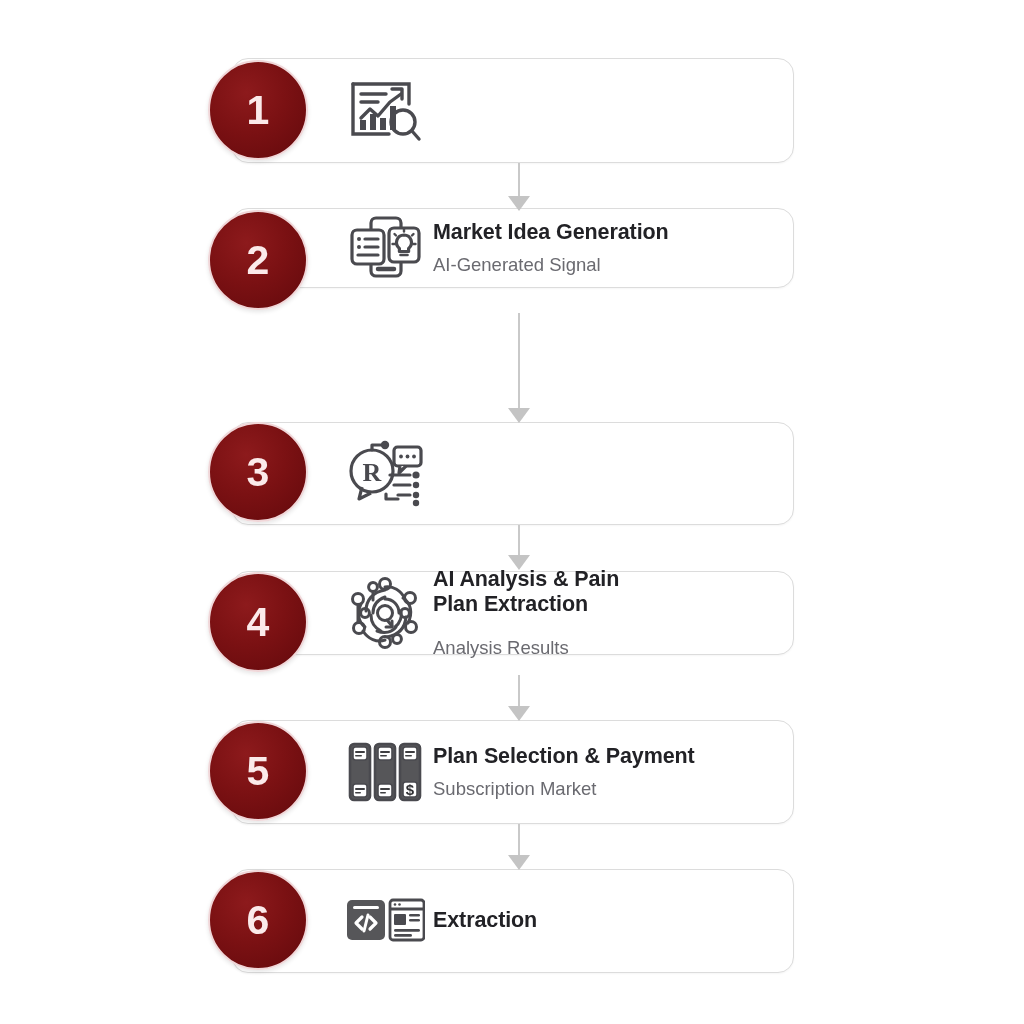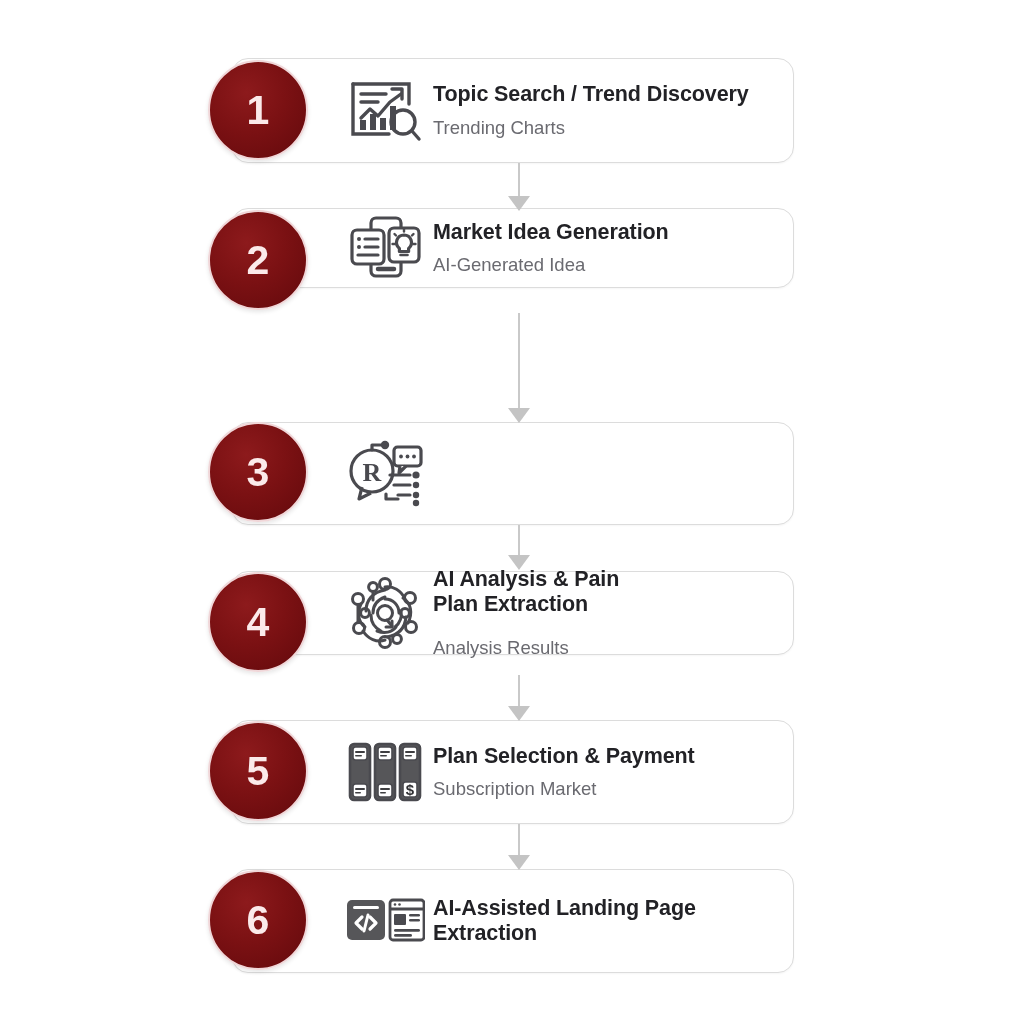--- a/index.html
+++ b/index.html
@@ -128,24 +128,20 @@
           <line x1="13" y1="24" x2="30" y2="24" stroke-linecap="round"></line>
           <path d="M13 40l9-9 8 7 12-14 11-8" stroke-linecap="round" stroke-linejoin="round"></path>
           <path d="M44 11h10v10" stroke-linecap="round" stroke-linejoin="round"></path>
           <rect x="12" y="42" width="6" height="10" fill="#4a4a4f" stroke="none"></rect>
           <rect x="22" y="36" width="6" height="16" fill="#4a4a4f" stroke="none"></rect>
           <rect x="32" y="40" width="6" height="12" fill="#4a4a4f" stroke="none"></rect>
           <rect x="42" y="28" width="6" height="24" fill="#4a4a4f" stroke="none"></rect>
           <circle cx="55" cy="44" r="12"></circle>
           <line x1="64" y1="53" x2="71" y2="61" stroke-linecap="round"></line>
         </svg>
-      </div>
-      <div class="text-wrap">
-        <div class="title">Topic Search / Trend Discovery</div>
-        <div class="subtitle">Trending Charts</div>
       </div>
     </div>
     <div class="badge" style="top:2px;">
       <span>1</span>
     </div>
   </div>
   <div class="connector" style="top:163px; height:45px;"></div>
   <div class="arrowhead" style="top:196px;"></div>
 
   <div class="step" style="top:208px;">
@@ -165,21 +161,21 @@
           <line x1="53.5" y1="41" x2="60.5" y2="41" stroke-linecap="round" stroke-width="2.6"></line>
           <line x1="57" y1="15.5" x2="57" y2="17.5" stroke-linecap="round" stroke-width="2.4"></line>
           <line x1="47.5" y1="20" x2="49" y2="21.5" stroke-linecap="round" stroke-width="2.4"></line>
           <line x1="66.5" y1="20" x2="65" y2="21.5" stroke-linecap="round" stroke-width="2.4"></line>
           <line x1="45.5" y1="30" x2="47.5" y2="30" stroke-linecap="round" stroke-width="2.4"></line>
           <line x1="68.5" y1="30" x2="66.5" y2="30" stroke-linecap="round" stroke-width="2.4"></line>
         </svg>
       </div>
       <div class="text-wrap">
         <div class="title">Market Idea Generation</div>
-        <div class="subtitle">AI-Generated Idea</div>
+        <div class="subtitle">AI-Generated Signal</div>
       </div>
     </div>
     <div class="badge" style="top:2px;">
       <span>2</span>
     </div>
   </div>
   <div class="connector" style="top:313px; height:107px;"></div>
   <div class="arrowhead" style="top:408px;"></div>
 
   <div class="step" style="top:422px;">
@@ -318,21 +314,20 @@
           <circle cx="54.5" cy="10.5" r="1.3" fill="#4a4a4f"></circle>
           <rect x="49" y="20" width="12" height="11" rx="1" fill="#4a4a4f"></rect>
           <rect x="64" y="20" width="11" height="2.6" rx="1.3" fill="#4a4a4f"></rect>
           <rect x="64" y="25" width="11" height="2.6" rx="1.3" fill="#4a4a4f"></rect>
           <rect x="49" y="35" width="26" height="2.8" rx="1.4" fill="#4a4a4f"></rect>
           <rect x="49" y="40" width="18" height="2.8" rx="1.4" fill="#4a4a4f"></rect>
         </svg>
       </div>
       <div class="text-wrap">
         <div class="title">
-          <div>AI-Assisted Landing Page</div>
           <div>Extraction</div>
         </div>
       </div>
     </div>
     <div class="badge" style="top:1px;">
       <span>6</span>
     </div>
   </div>
 
 </div>

